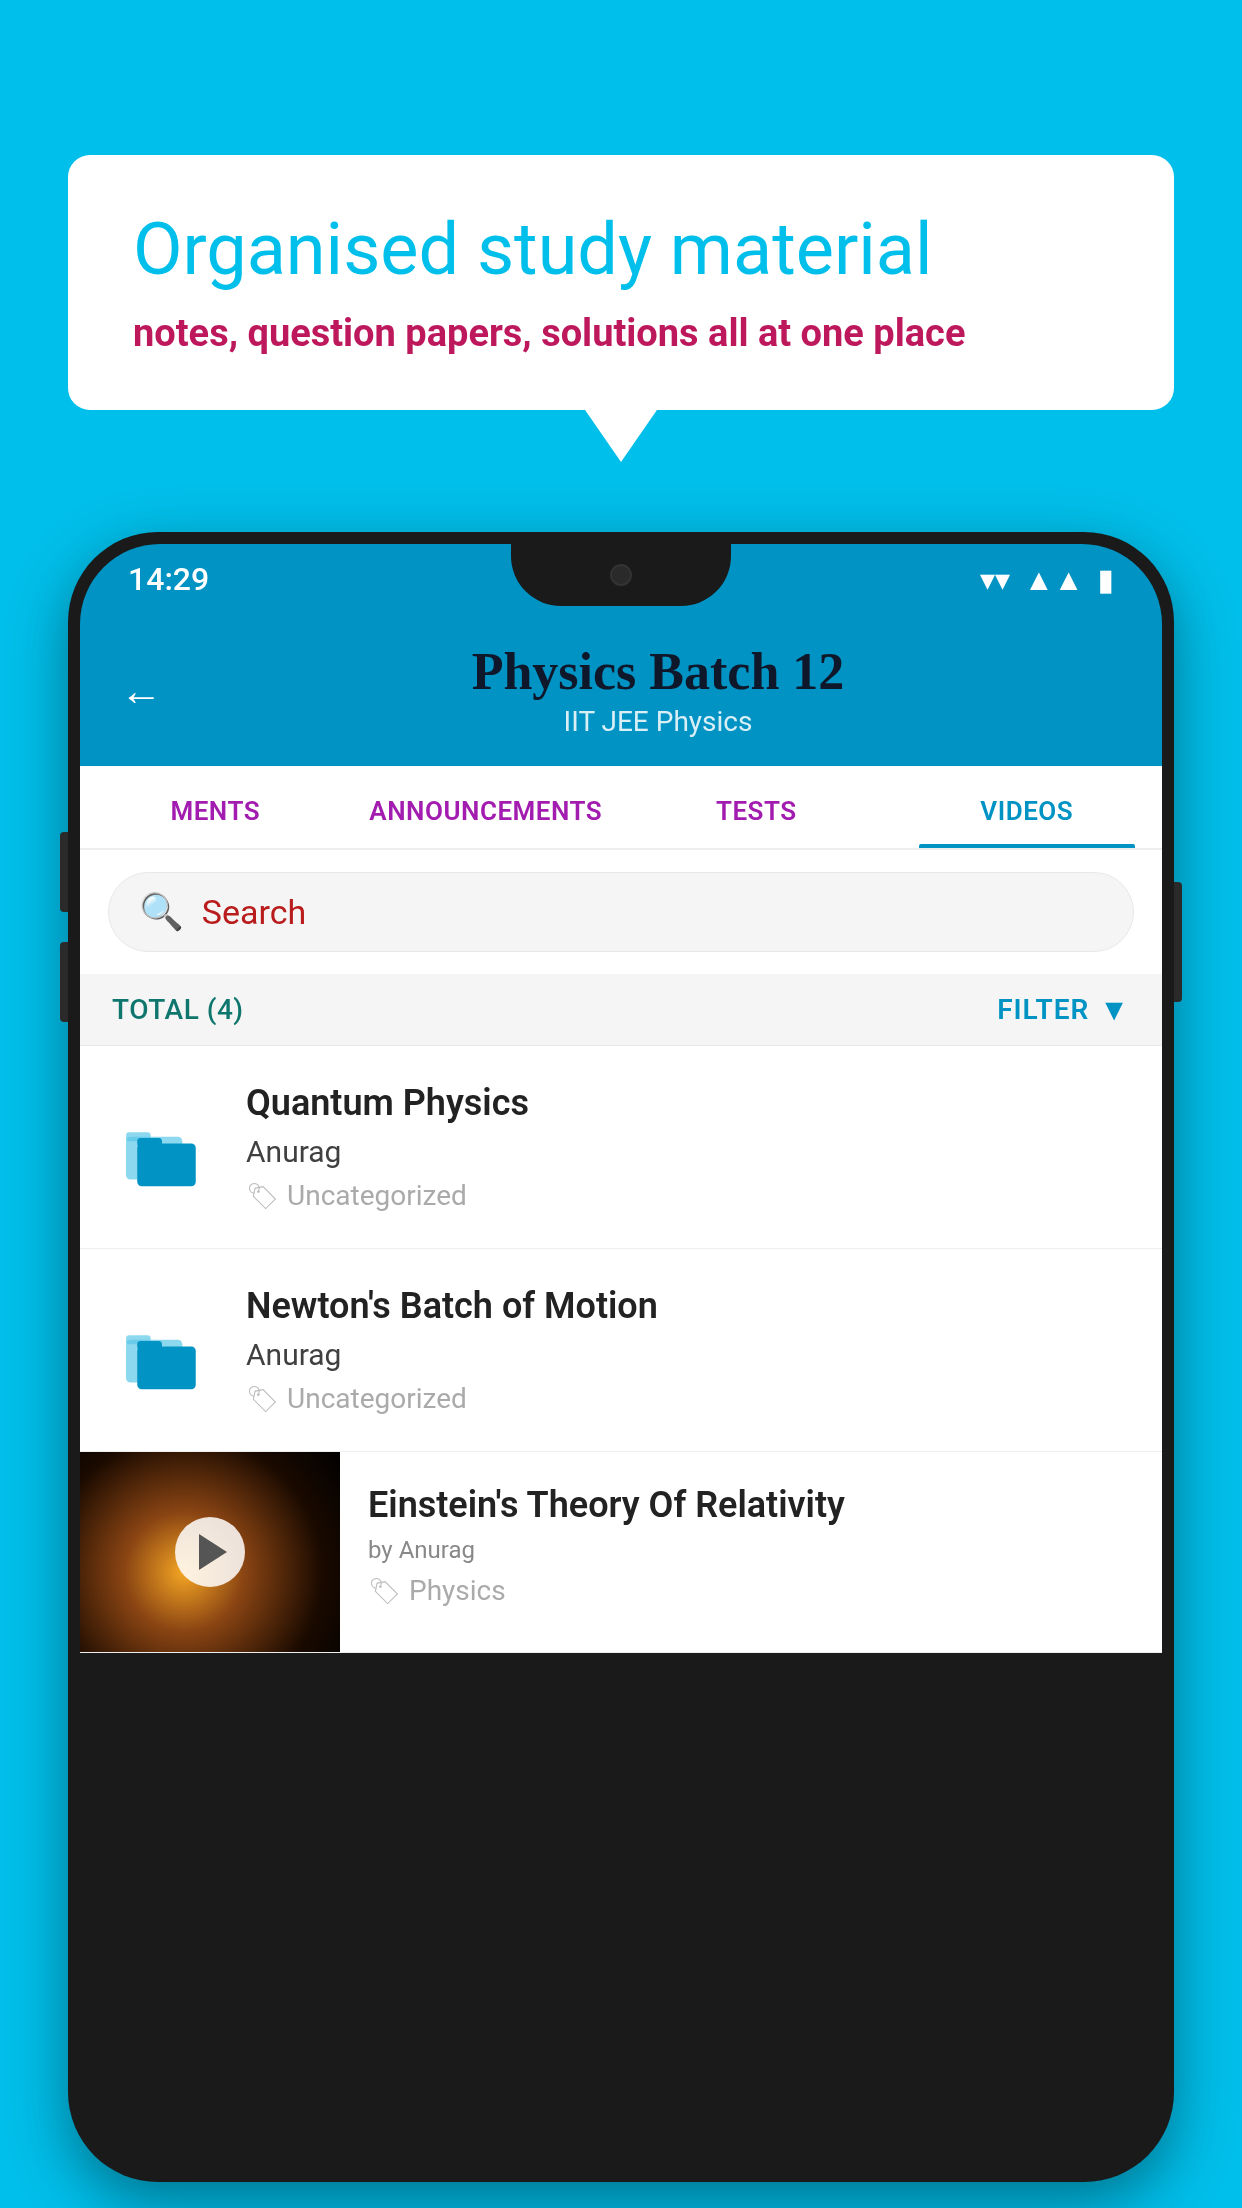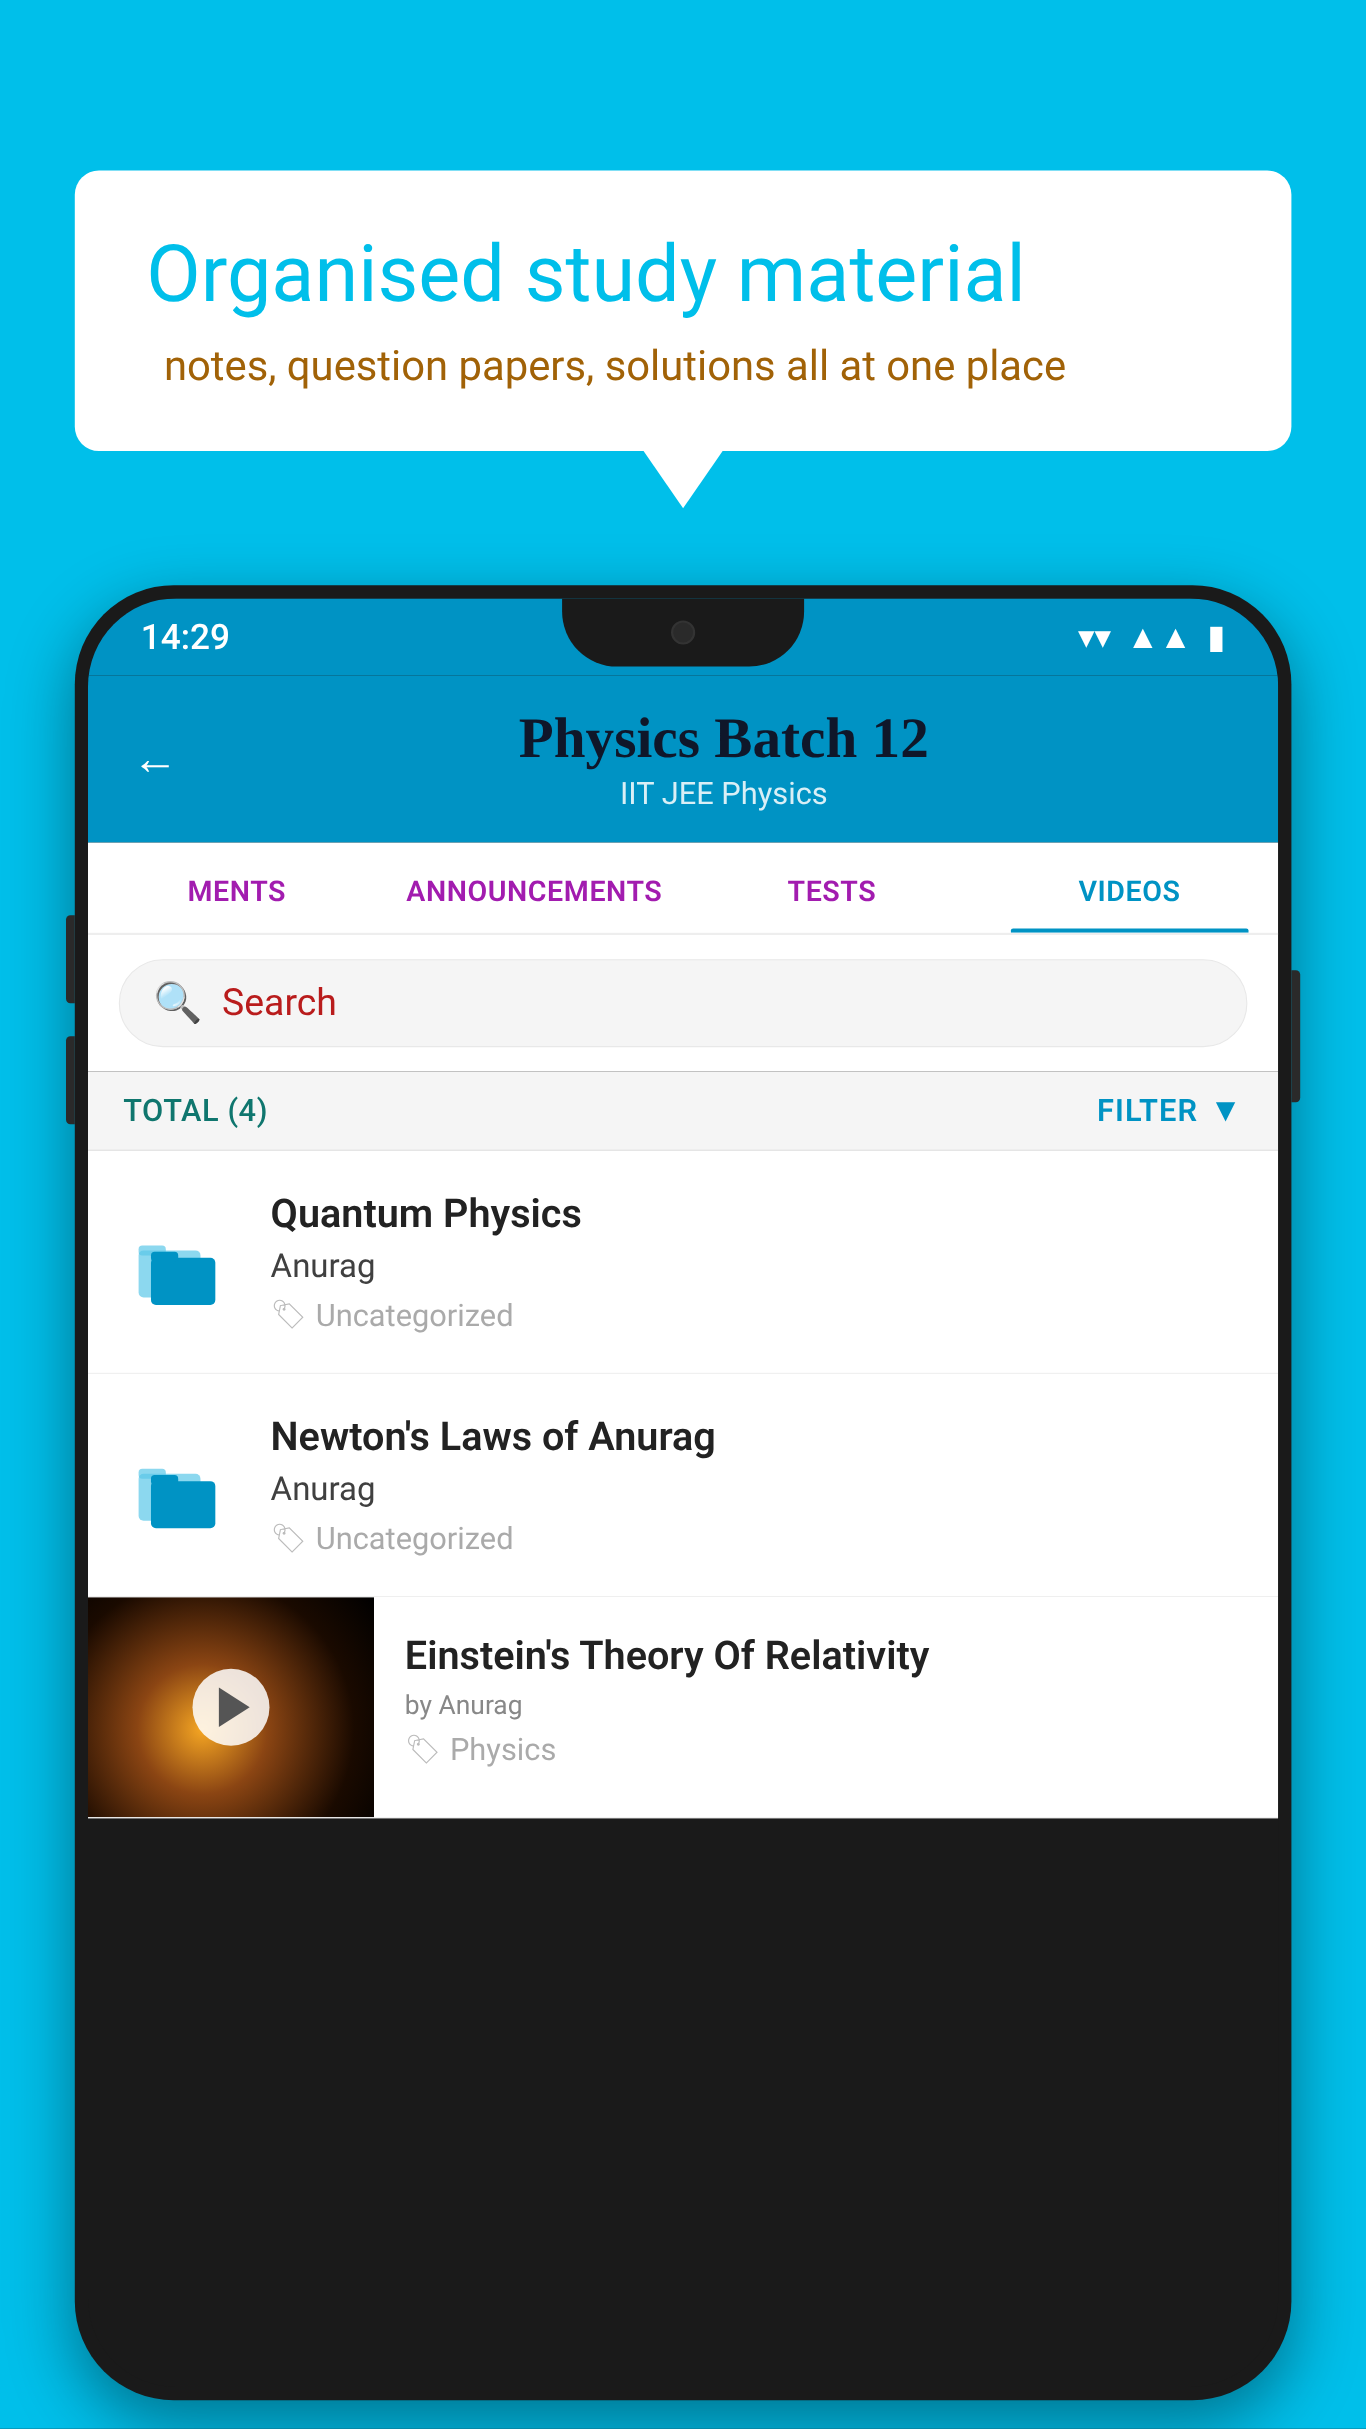--- a/index.html
+++ b/index.html
@@ -43,24 +43,23 @@
 
     .speech-bubble-title {
       color: #00BFEA;
       font-size: 72px;
       font-weight: 400;
       line-height: 1.1;
       margin-bottom: 22px;
     }
 
     .speech-bubble-subtitle {
-      color: #a16207;
+      color: #be185d;
       font-size: 38px;
-      font-weight: 400;
-      margin-left: 16px;
+      font-weight: 700;
     }
 
     
     .phone-container {
       position: absolute;
       top: 532px;
       left: 68px;
       width: 1106px;
       height: 1650px;
     }
@@ -518,21 +517,21 @@
         <div class="video-item">
           <div class="video-icon">
             <svg class="folder-icon-svg" viewBox="0 0 80 80" xmlns="http://www.w3.org/2000/svg">
               <rect x="8" y="22" width="50" height="38" rx="4" fill="#5BC8E8" opacity="0.7"></rect>
               <rect x="8" y="18" width="22" height="8" rx="3" fill="#5BC8E8" opacity="0.7"></rect>
               <rect x="18" y="28" width="52" height="38" rx="4" fill="#0093C4"></rect>
               <rect x="18" y="23" width="22" height="8" rx="3" fill="#0093C4"></rect>
             </svg>
           </div>
           <div class="video-info">
-            <div class="video-title">Newton's Laws of Anurag</div>
+            <div class="video-title">Newton's Batch of Motion</div>
             <div class="video-author">Anurag</div>
             <div class="video-tag">
               <span class="tag-icon">🏷</span>
               <span>Uncategorized</span>
             </div>
           </div>
         </div>
 
         <div class="video-item-thumb">
           <div class="thumb-area">

